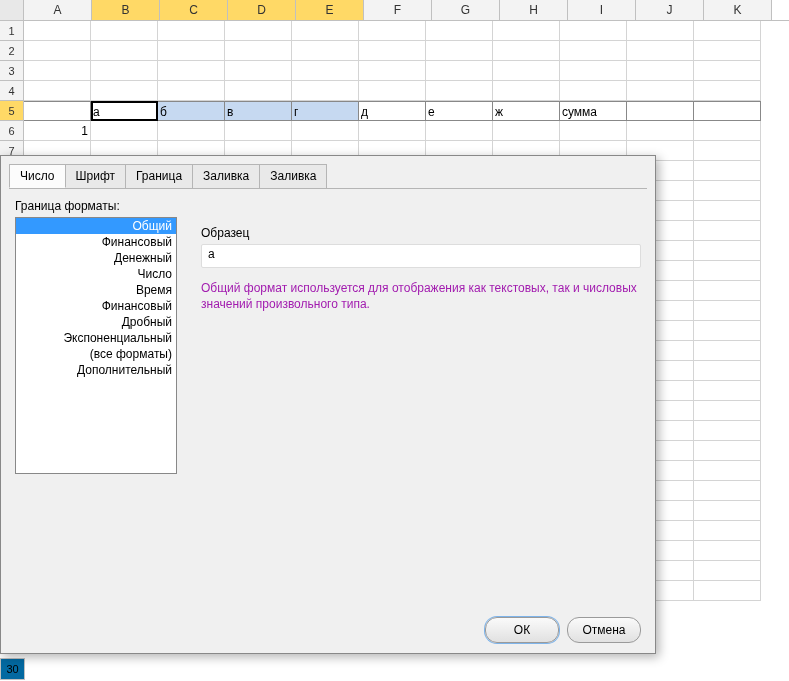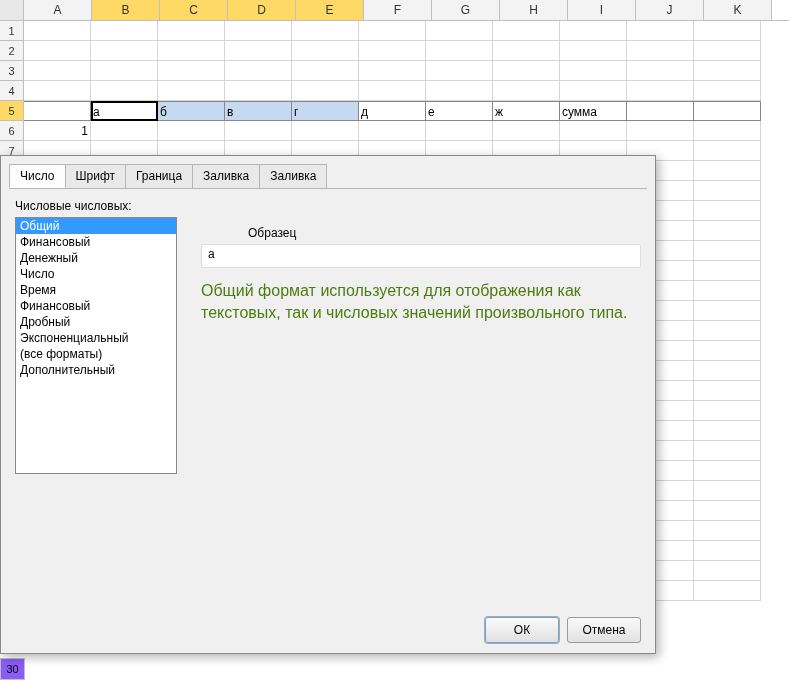--- a/index.html
+++ b/index.html
@@ -23,30 +23,30 @@
 .tb-btn{width:30px;height:18px;border:1px solid #a0a0a0;background:linear-gradient(#fafafa,#e0e0e0);border-radius:2px;display:flex;align-items:center;justify-content:center;font-size:11px;color:#444;}
 .tb-close{width:44px;height:18px;background:linear-gradient(#e67,#c9302c);border:1px solid #a02622;border-radius:2px;display:flex;align-items:center;justify-content:center;}
 .tb-close svg{width:10px;height:10px;}
 .tabs{display:flex;padding:8px 8px 0 8px;gap:0;}
 .tab{padding:4px 10px;border:1px solid #b5b5b5;border-bottom:none;background:#e9e9e9;margin-right:-1px;font-size:12px;cursor:default;position:relative;}
 .tab.active{background:#fcfcfc;border-bottom:1px solid #fcfcfc;z-index:2;}
 .tabline{height:1px;background:#b5b5b5;margin:0 8px;}
 .body{padding:10px 14px;}
 .lbl{font-size:12px;margin-bottom:4px;display:block;}
 .listbox{width:160px;height:255px;border:1px solid #888;background:#fff;overflow-y:auto;font-size:12px;position:relative;}
-.listitem{padding:1px 4px;cursor:default;}
+.listitem{padding:1px 4px;cursor:default;text-align:right;}
 .listitem.sel{background:#3399ff;color:#fff;}
 .rightcol{position:absolute;left:200px;top:70px;right:14px;}
-.samplelbl{font-size:12px;margin-left:47px;}
+.samplelbl{font-size:12px;}
 .samplebox{border:1px solid #ddd;background:#fff;min-height:18px;padding:2px 6px;margin-top:4px;margin-bottom:12px;border-radius:2px;}
-.desc{font-size:16px;line-height:1.35;color:#4d7c0f;}
+.desc{font-size:12px;line-height:1.35;color:#a21caf;}
 .footer{position:absolute;bottom:10px;right:14px;display:flex;gap:8px;}
-.btn{min-width:72px;height:24px;border:1px solid #9a9a9a;background:linear-gradient(#fafafa,#e1e1e1);border-radius:3px;font-size:12px;display:flex;align-items:center;justify-content:center;cursor:default;text-align:center;}
+.btn{min-width:72px;height:24px;border:1px solid #9a9a9a;background:linear-gradient(#fafafa,#e1e1e1);border-radius:12px;font-size:12px;display:flex;align-items:center;justify-content:center;cursor:default;text-align:center;}
 .btn:first-child{box-shadow:0 0 0 1px #7eb4ea;}
-.rownum-30{position:absolute;left:0;top:658px;width:23px;height:20px;border:1px solid #c0c0c0;background:#8b5cf6;text-align:center;line-height:20px;font-size:11px;}
+.rownum-30{position:absolute;left:0;top:658px;width:23px;height:20px;border:1px solid #c0c0c0;background:#0369a1;text-align:center;line-height:20px;font-size:11px;}
 </style>
 </head>
 <body>
 <div class="sheet">
 
 <div class="colhdrs">
   <div class="rowhdr-spacer"></div>
   <div class="colhdr">A</div>
   <div class="colhdr sel">B</div>
   <div class="colhdr sel">C</div>
@@ -476,21 +476,21 @@
   <div class="tabs">
     <div class="tab active">Число</div>
     <div class="tab">Шрифт</div>
     <div class="tab">Граница</div>
     <div class="tab">Заливка</div>
     <div class="tab">Заливка</div>
   </div>
   <div class="tabline"></div>
 
   <div class="body">
-    <span class="lbl">Числовые числовых:</span>
+    <span class="lbl">Граница форматы:</span>
     <div class="listbox">
       <div class="listitem sel">Общий</div>
       <div class="listitem">Финансовый</div>
       <div class="listitem">Денежный</div>
       <div class="listitem">Число</div>
       <div class="listitem">Время</div>
       <div class="listitem">Финансовый</div>
       <div class="listitem">Дробный</div>
       <div class="listitem">Экспоненциальный</div>
       <div class="listitem">(все форматы)</div>

